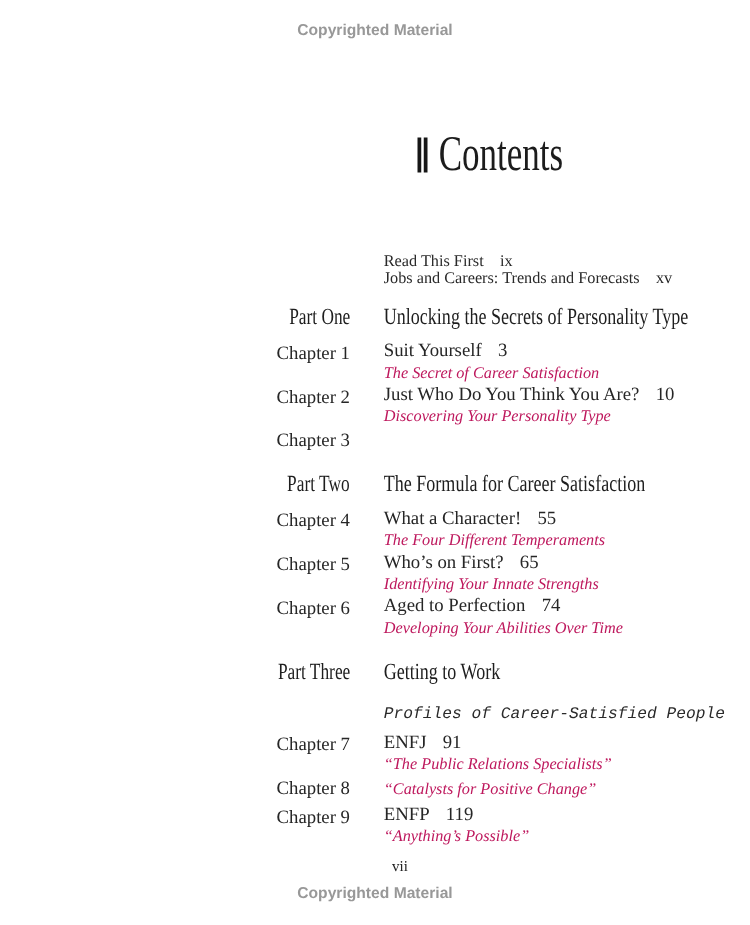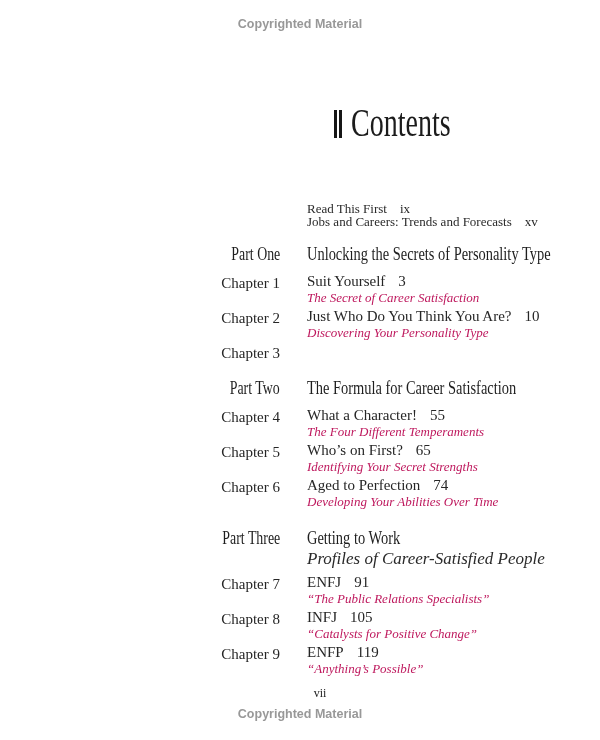--- a/index.html
+++ b/index.html
@@ -63,24 +63,25 @@
   .part-label, .part-title {
     display: inline-block;
     font-size: 18.5px;
     line-height: 17px;
     color: #1e1e1e;
     white-space: nowrap;
   }
   .part-label { transform: scaleX(0.75); transform-origin: right top; }
   .part-title { transform: scaleX(0.78); transform-origin: left top; }
   .part-sub {
-    margin-top: 4px;
+    margin-top: 16px;
     font-style: italic;
-    font-size: 17px;
+    font-size: 13px;
     line-height: 13px;
+    font-family: Liberation Mono, monospace;
   }
 
   .chapters { margin-top: 10px; }
   .chapter { margin-bottom: 5px; }
   .ch-label { font-size: 15px; line-height: 15px; color: #262626; }
   .ch-line { font-size: 15px; line-height: 15px; white-space: nowrap; }
   .ch-title { color: #262626; }
   .ch-page { margin-left: 13px; color: #262626; }
   .ch-sub {
     margin-top: 2px;
@@ -161,21 +162,21 @@
         <div class="left"><span class="ch-label">Chapter 4</span></div>
         <div class="right">
           <div class="ch-line"><span class="ch-title">What a Character!</span><span class="ch-page">55</span></div>
           <div class="ch-sub">The Four Different Temperaments</div>
         </div>
       </div>
       <div class="row chapter">
         <div class="left"><span class="ch-label">Chapter 5</span></div>
         <div class="right">
           <div class="ch-line"><span class="ch-title">Who’s on First?</span><span class="ch-page">65</span></div>
-          <div class="ch-sub">Identifying Your Secret Strengths</div>
+          <div class="ch-sub">Identifying Your Innate Strengths</div>
         </div>
       </div>
       <div class="row chapter">
         <div class="left"><span class="ch-label">Chapter 6</span></div>
         <div class="right">
           <div class="ch-line"><span class="ch-title">Aged to Perfection</span><span class="ch-page">74</span></div>
           <div class="ch-sub">Developing Your Abilities Over Time</div>
         </div>
       </div>
     </div>
@@ -194,21 +195,20 @@
       <div class="row chapter">
         <div class="left"><span class="ch-label">Chapter 7</span></div>
         <div class="right">
           <div class="ch-line"><span class="ch-title">ENFJ</span><span class="ch-page">91</span></div>
           <div class="ch-sub">“The Public Relations Specialists”</div>
         </div>
       </div>
       <div class="row chapter">
         <div class="left"><span class="ch-label">Chapter 8</span></div>
         <div class="right">
-          <div class="ch-line"><span class="ch-title">INFJ</span><span class="ch-page">105</span></div>
           <div class="ch-sub">“Catalysts for Positive Change”</div>
         </div>
       </div>
       <div class="row chapter">
         <div class="left"><span class="ch-label">Chapter 9</span></div>
         <div class="right">
           <div class="ch-line"><span class="ch-title">ENFP</span><span class="ch-page">119</span></div>
           <div class="ch-sub">“Anything’s Possible”</div>
         </div>
       </div>

